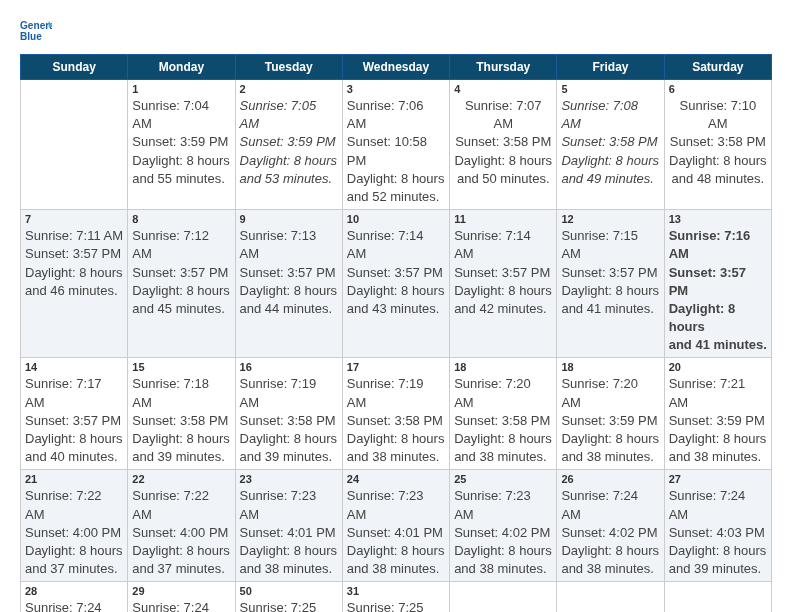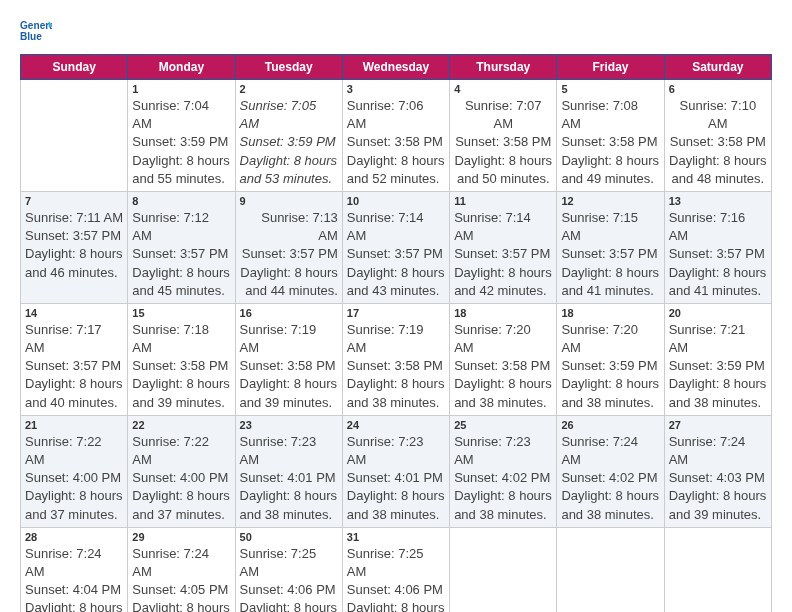--- a/index.html
+++ b/index.html
@@ -47,21 +47,21 @@
       margin-top: 2px;
     }
     .calendar {
       flex: 1;
       border: 1px solid #ccc;
       border-collapse: collapse;
       width: 100%;
       table-layout: fixed;
     }
     .calendar th {
-      background: #be185d;
+      background: #0c4a6e;
       color: #fff;
       font-size: 12px;
       font-weight: bold;
       padding: 5px 4px;
       text-align: center;
       border: 1px solid #1a5a9a;
     }
     .calendar td {
       border: 1px solid #ccc;
       vertical-align: top;
@@ -133,34 +133,34 @@
           <td>
             <div class="day-number">2</div>
             <div class="day-info" style="white-space: pre-line; font-style: italic;">Sunrise: 7:05 AM
 Sunset: 3:59 PM
 Daylight: 8 hours
 and 53 minutes.</div>
           </td>
           <td>
             <div class="day-number">3</div>
             <div class="day-info" style="white-space: pre-line;">Sunrise: 7:06 AM
-Sunset: 3:58 PM
+Sunset: 10:58 PM
 Daylight: 8 hours
 and 52 minutes.</div>
           </td>
           <td>
             <div class="day-number">4</div>
             <div class="day-info" style="white-space: pre-line; text-align: center;">Sunrise: 7:07 AM
 Sunset: 3:58 PM
 Daylight: 8 hours
 and 50 minutes.</div>
           </td>
           <td>
             <div class="day-number">5</div>
-            <div class="day-info" style="white-space: pre-line;">Sunrise: 7:08 AM
+            <div class="day-info" style="white-space: pre-line; font-style: italic;">Sunrise: 7:08 AM
 Sunset: 3:58 PM
 Daylight: 8 hours
 and 49 minutes.</div>
           </td>
           <td>
             <div class="day-number">6</div>
             <div class="day-info" style="white-space: pre-line; text-align: center;">Sunrise: 7:10 AM
 Sunset: 3:58 PM
 Daylight: 8 hours
 and 48 minutes.</div>
@@ -176,21 +176,21 @@
           </td>
           <td>
             <div class="day-number">8</div>
             <div class="day-info" style="white-space: pre-line;">Sunrise: 7:12 AM
 Sunset: 3:57 PM
 Daylight: 8 hours
 and 45 minutes.</div>
           </td>
           <td>
             <div class="day-number">9</div>
-            <div class="day-info" style="white-space: pre-line; text-align: right;">Sunrise: 7:13 AM
+            <div class="day-info" style="white-space: pre-line;">Sunrise: 7:13 AM
 Sunset: 3:57 PM
 Daylight: 8 hours
 and 44 minutes.</div>
           </td>
           <td>
             <div class="day-number">10</div>
             <div class="day-info" style="white-space: pre-line;">Sunrise: 7:14 AM
 Sunset: 3:57 PM
 Daylight: 8 hours
 and 43 minutes.</div>
@@ -204,21 +204,21 @@
           </td>
           <td>
             <div class="day-number">12</div>
             <div class="day-info" style="white-space: pre-line;">Sunrise: 7:15 AM
 Sunset: 3:57 PM
 Daylight: 8 hours
 and 41 minutes.</div>
           </td>
           <td>
             <div class="day-number">13</div>
-            <div class="day-info" style="white-space: pre-line;">Sunrise: 7:16 AM
+            <div class="day-info" style="white-space: pre-line; font-weight: bold;">Sunrise: 7:16 AM
 Sunset: 3:57 PM
 Daylight: 8 hours
 and 41 minutes.</div>
           </td>
         </tr>
         <tr class="row-white">
           <td>
             <div class="day-number">14</div>
             <div class="day-info" style="white-space: pre-line;">Sunrise: 7:17 AM
 Sunset: 3:57 PM

